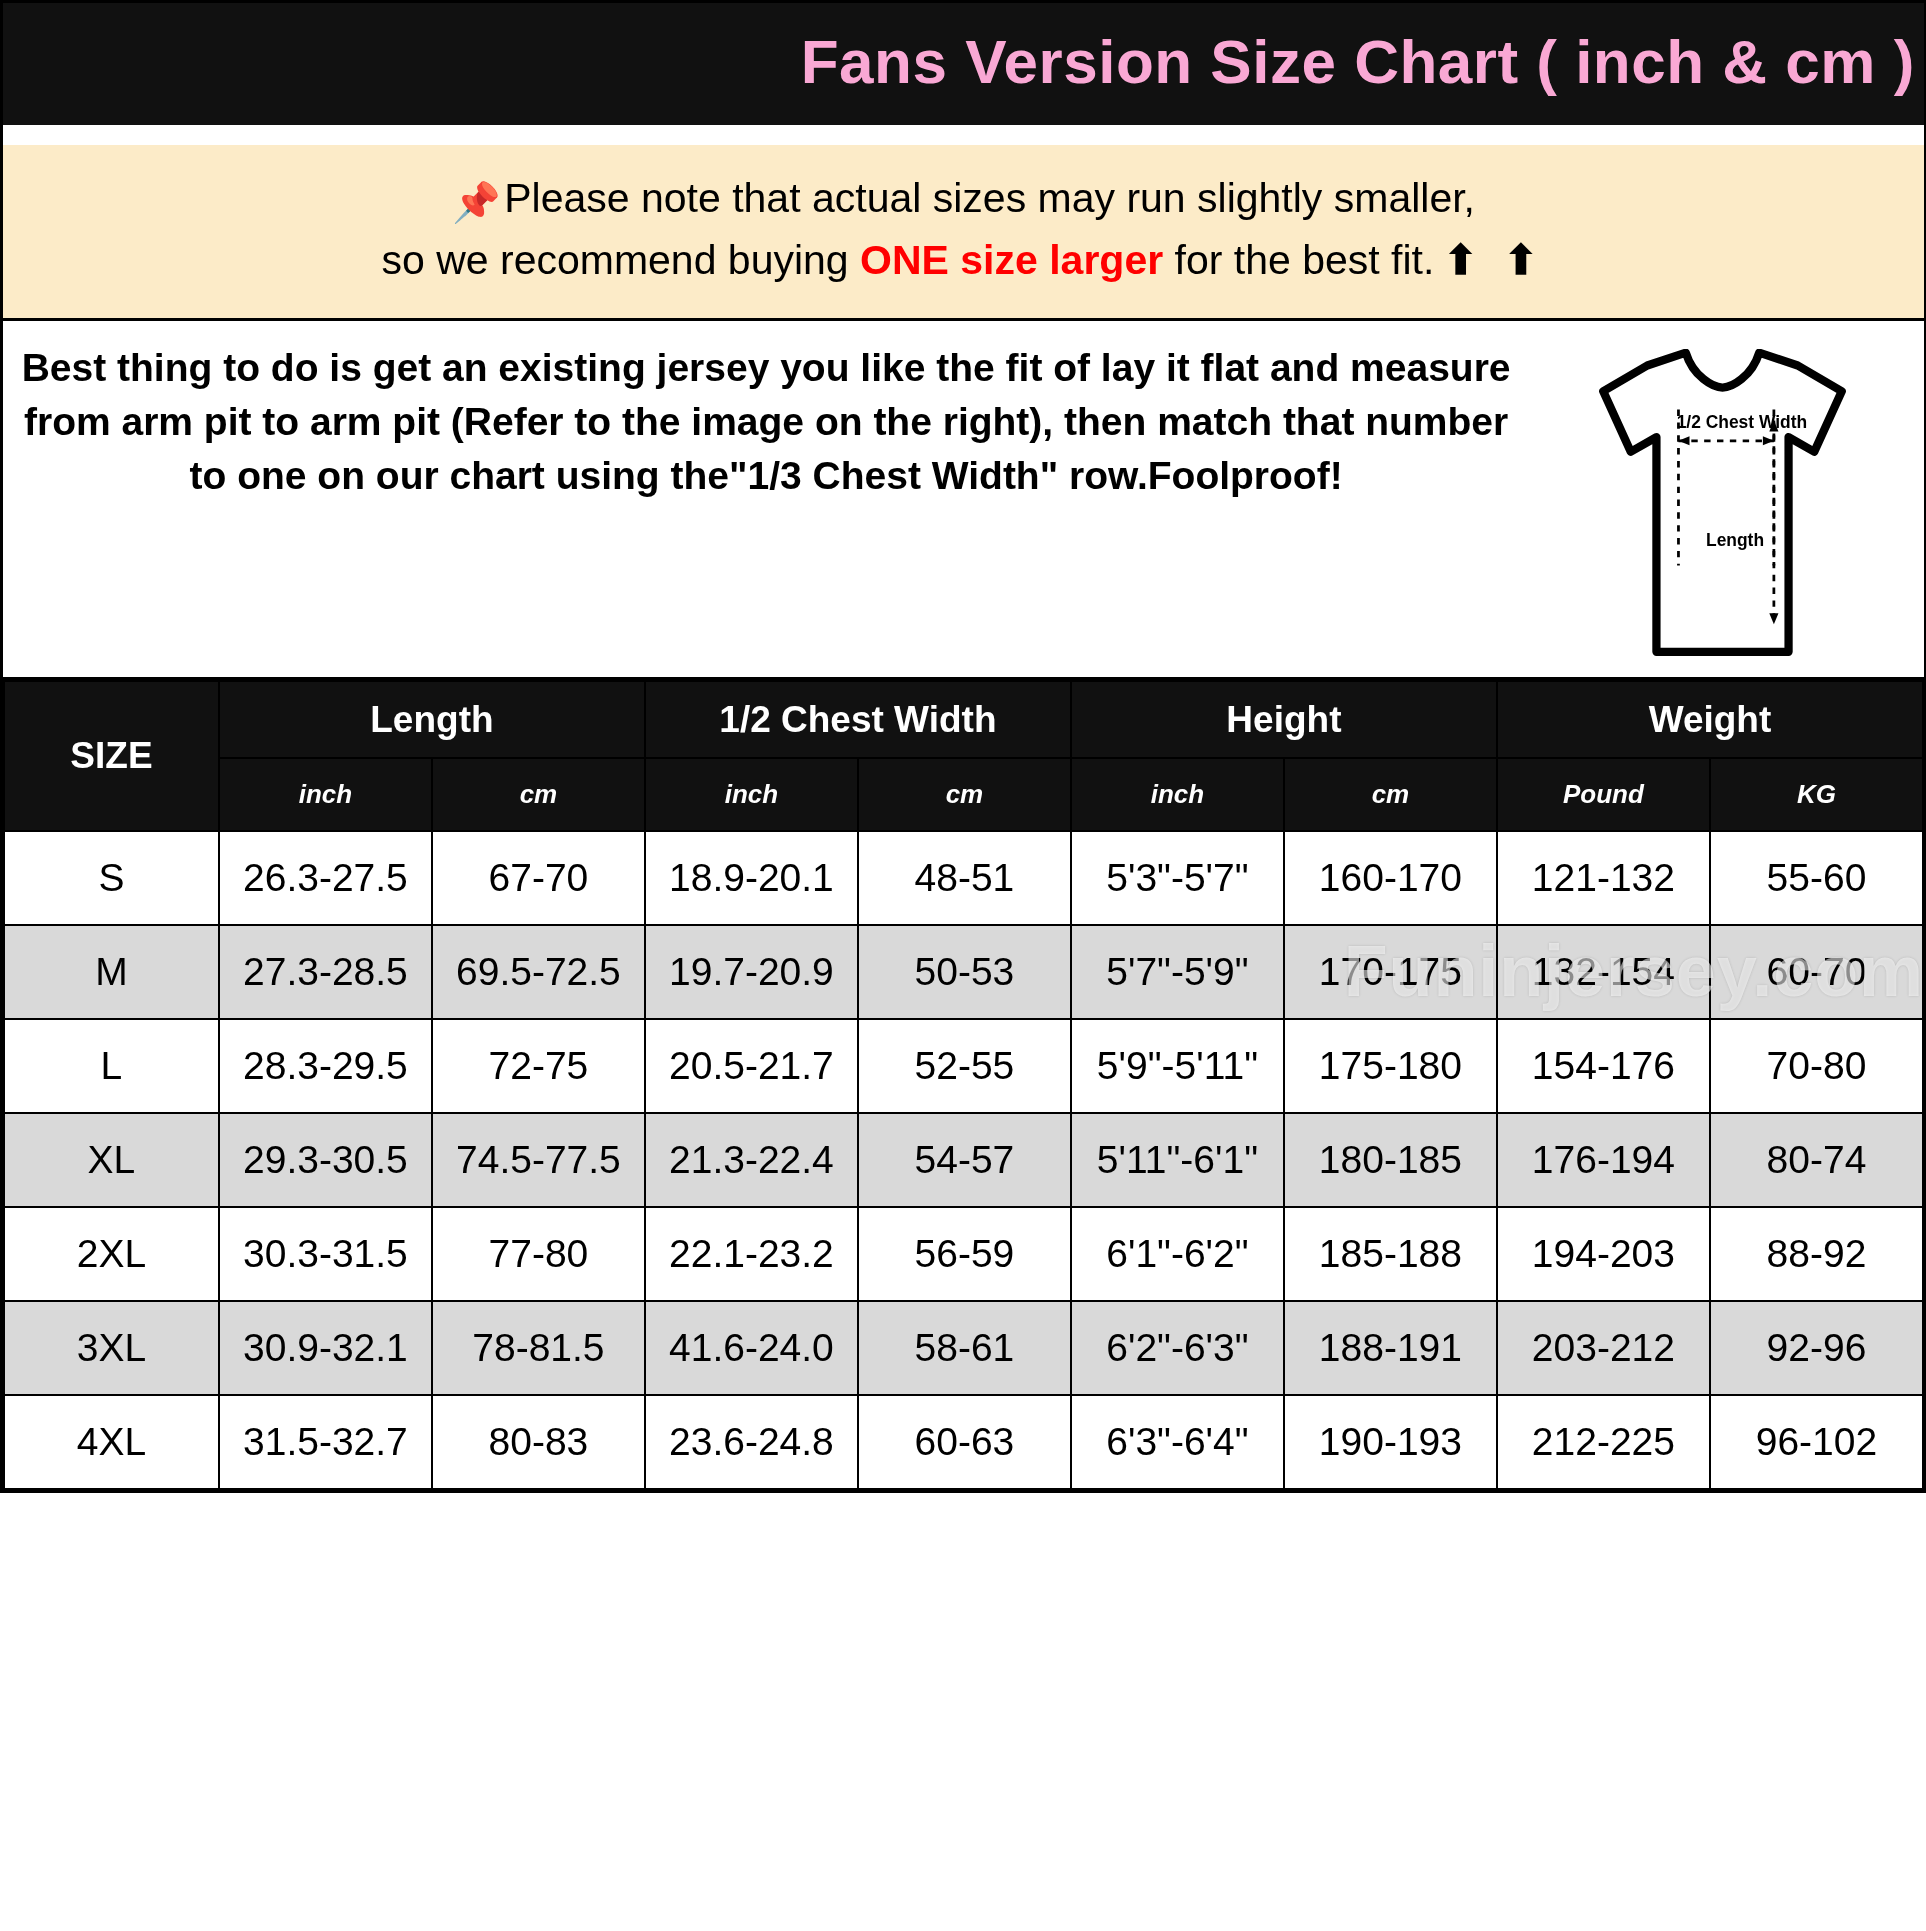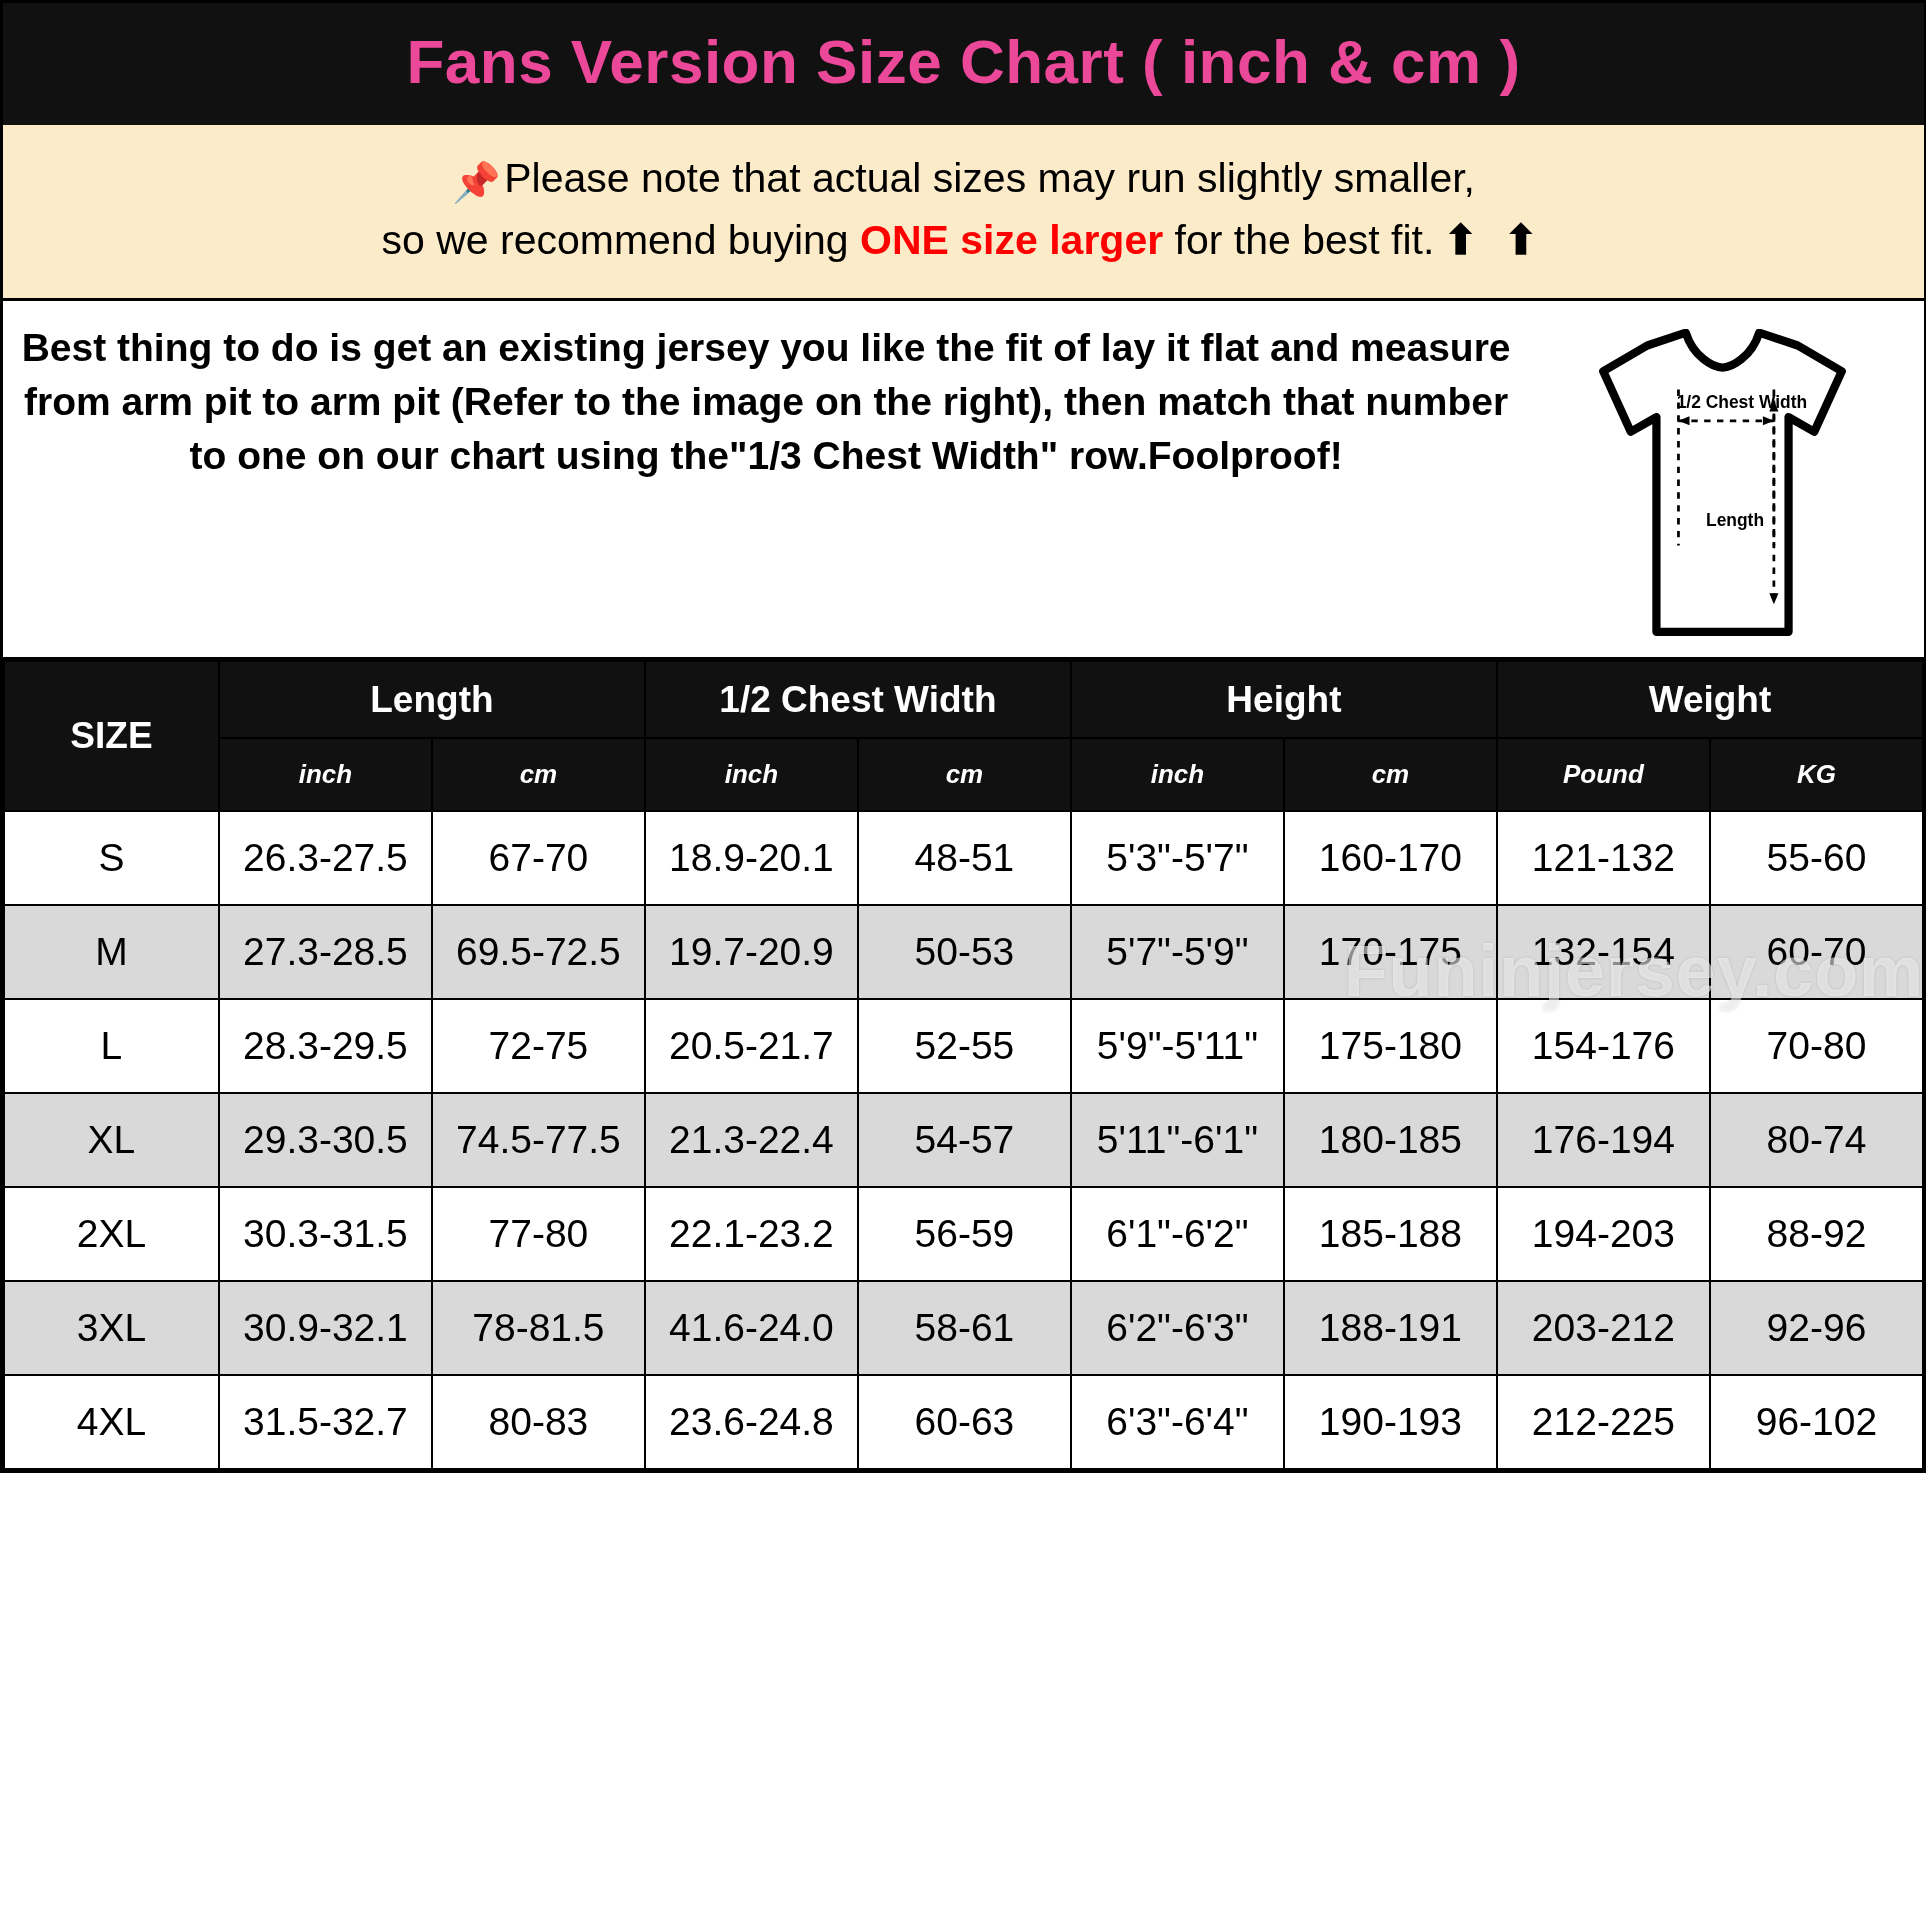--- a/index.html
+++ b/index.html
@@ -21,33 +21,35 @@
     position: relative;
   }
 
   
   .title-bar {
     background: #111111;
     text-align: center;
     padding: 26px 9.2px 31px 9.2px;
   }
   .title-bar .title {
-    color: #ec4899;
+    color: #f9a8d4;
     font-size: 62px;
     font-weight: bold;
     letter-spacing: 0.5px;
     line-height: 1.05;
+    text-align: right;
   }
 
   
   .note-band {
     background: #FCEBC8;
     text-align: center;
     padding: 24px 18.4px 27.5px 18.4px;
     border-bottom: 3.7px solid #000;
+    margin-top: 20px;
   }
   .note-line {
     font-size: 41px;
     font-weight: 500;
     line-height: 1.45;
   }
   .pin-icon {
     font-size: 39px;
     vertical-align: -3.7px;
     margin-right: 3.7px;

